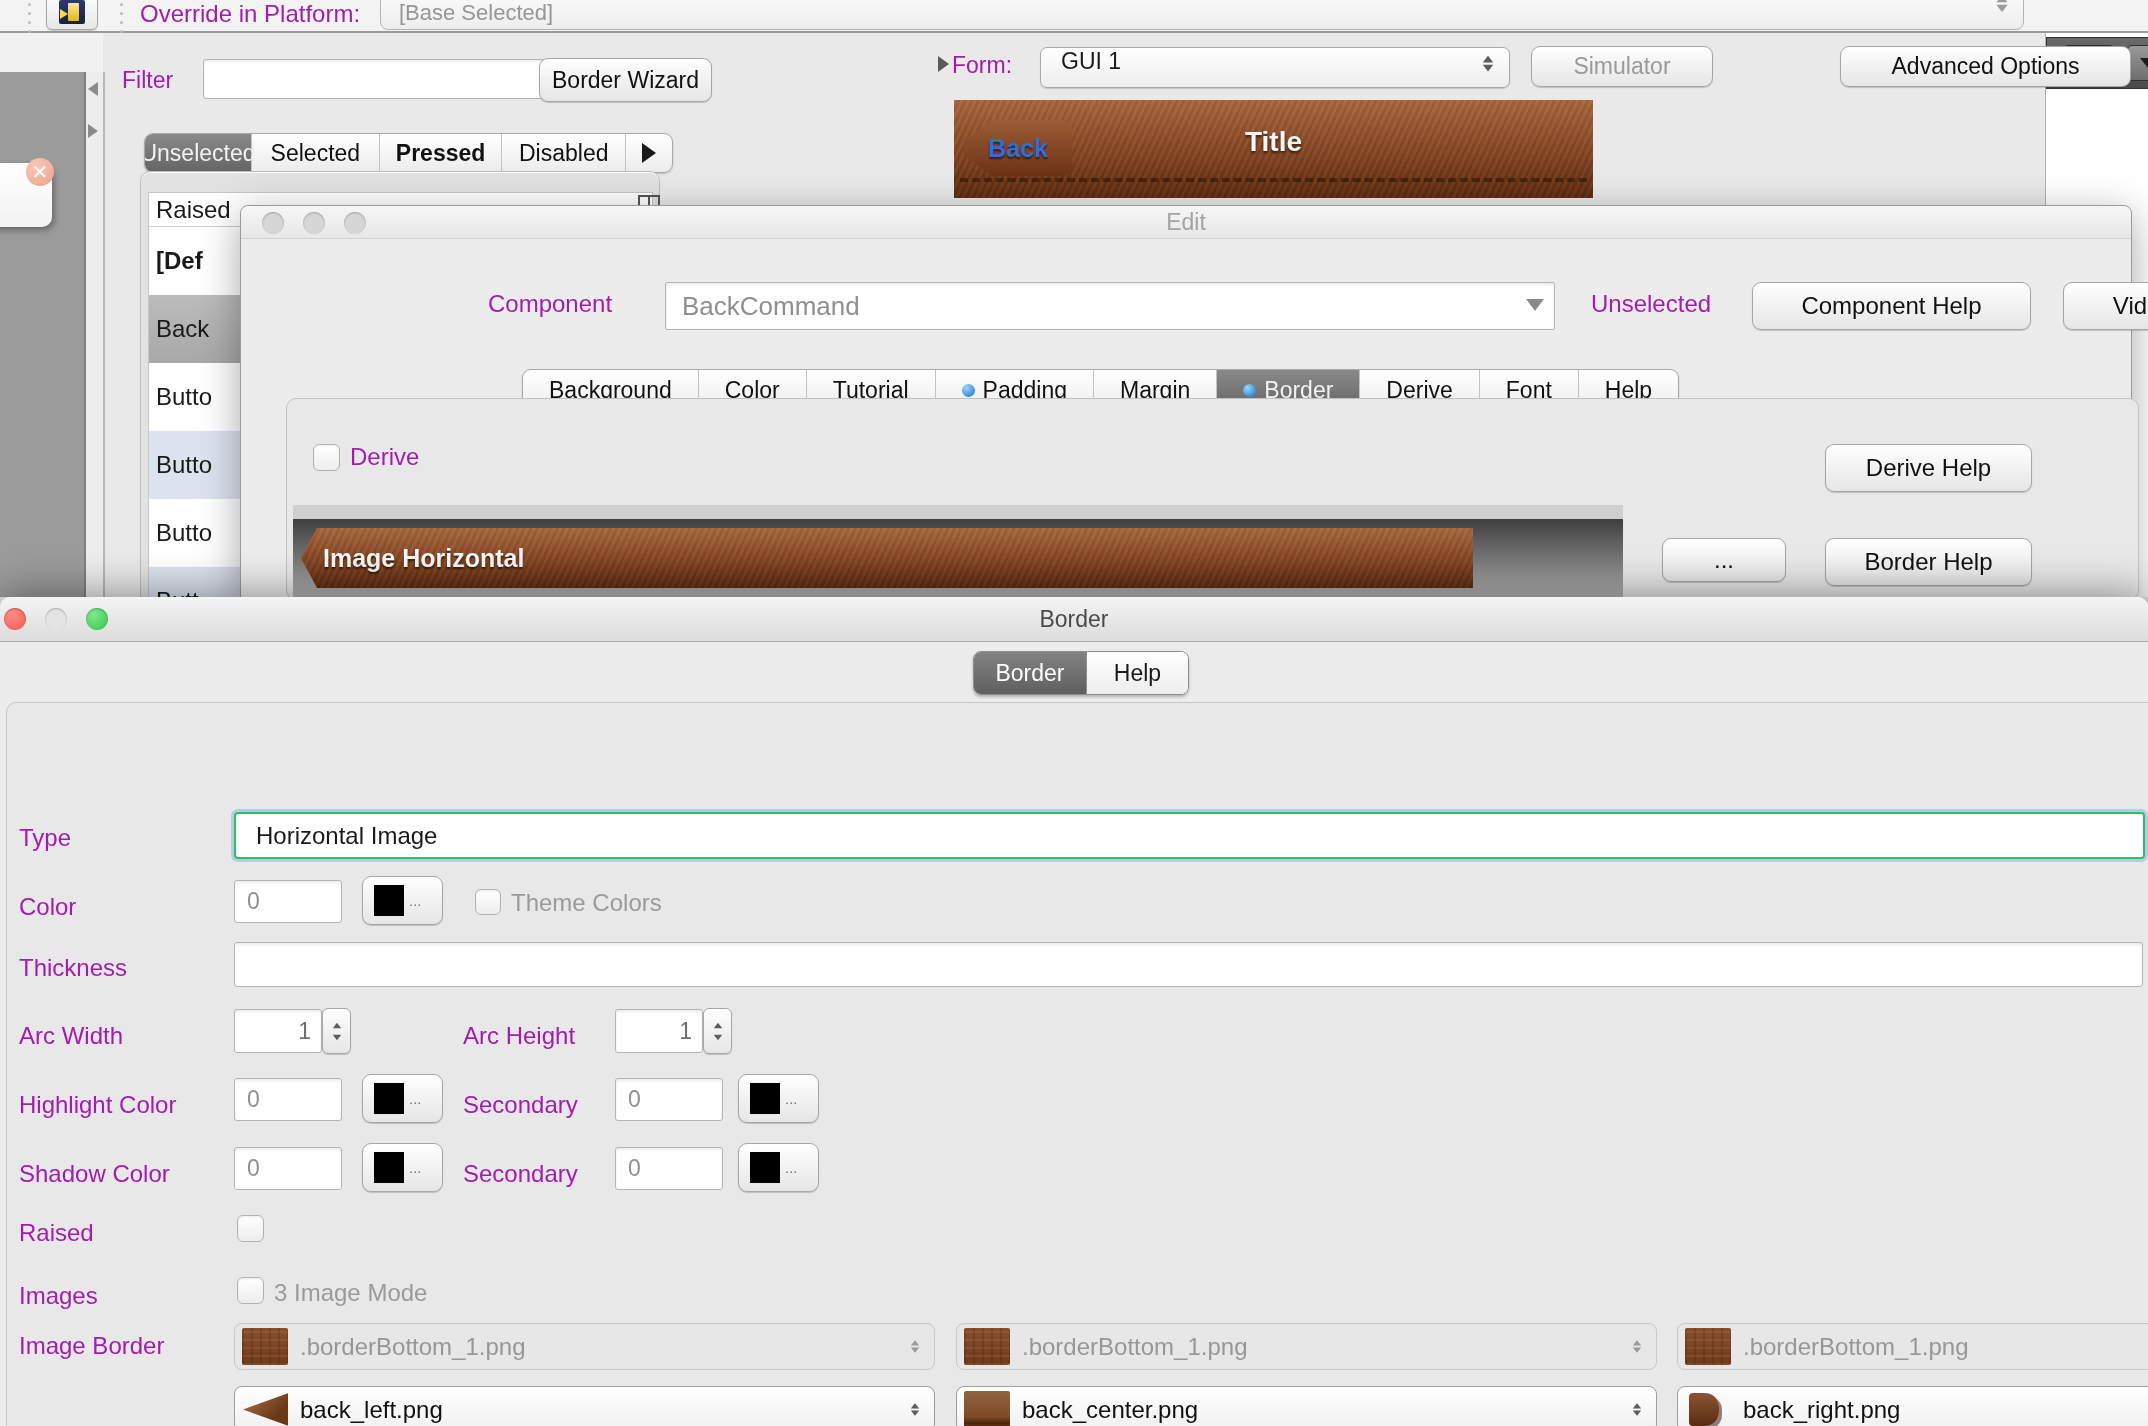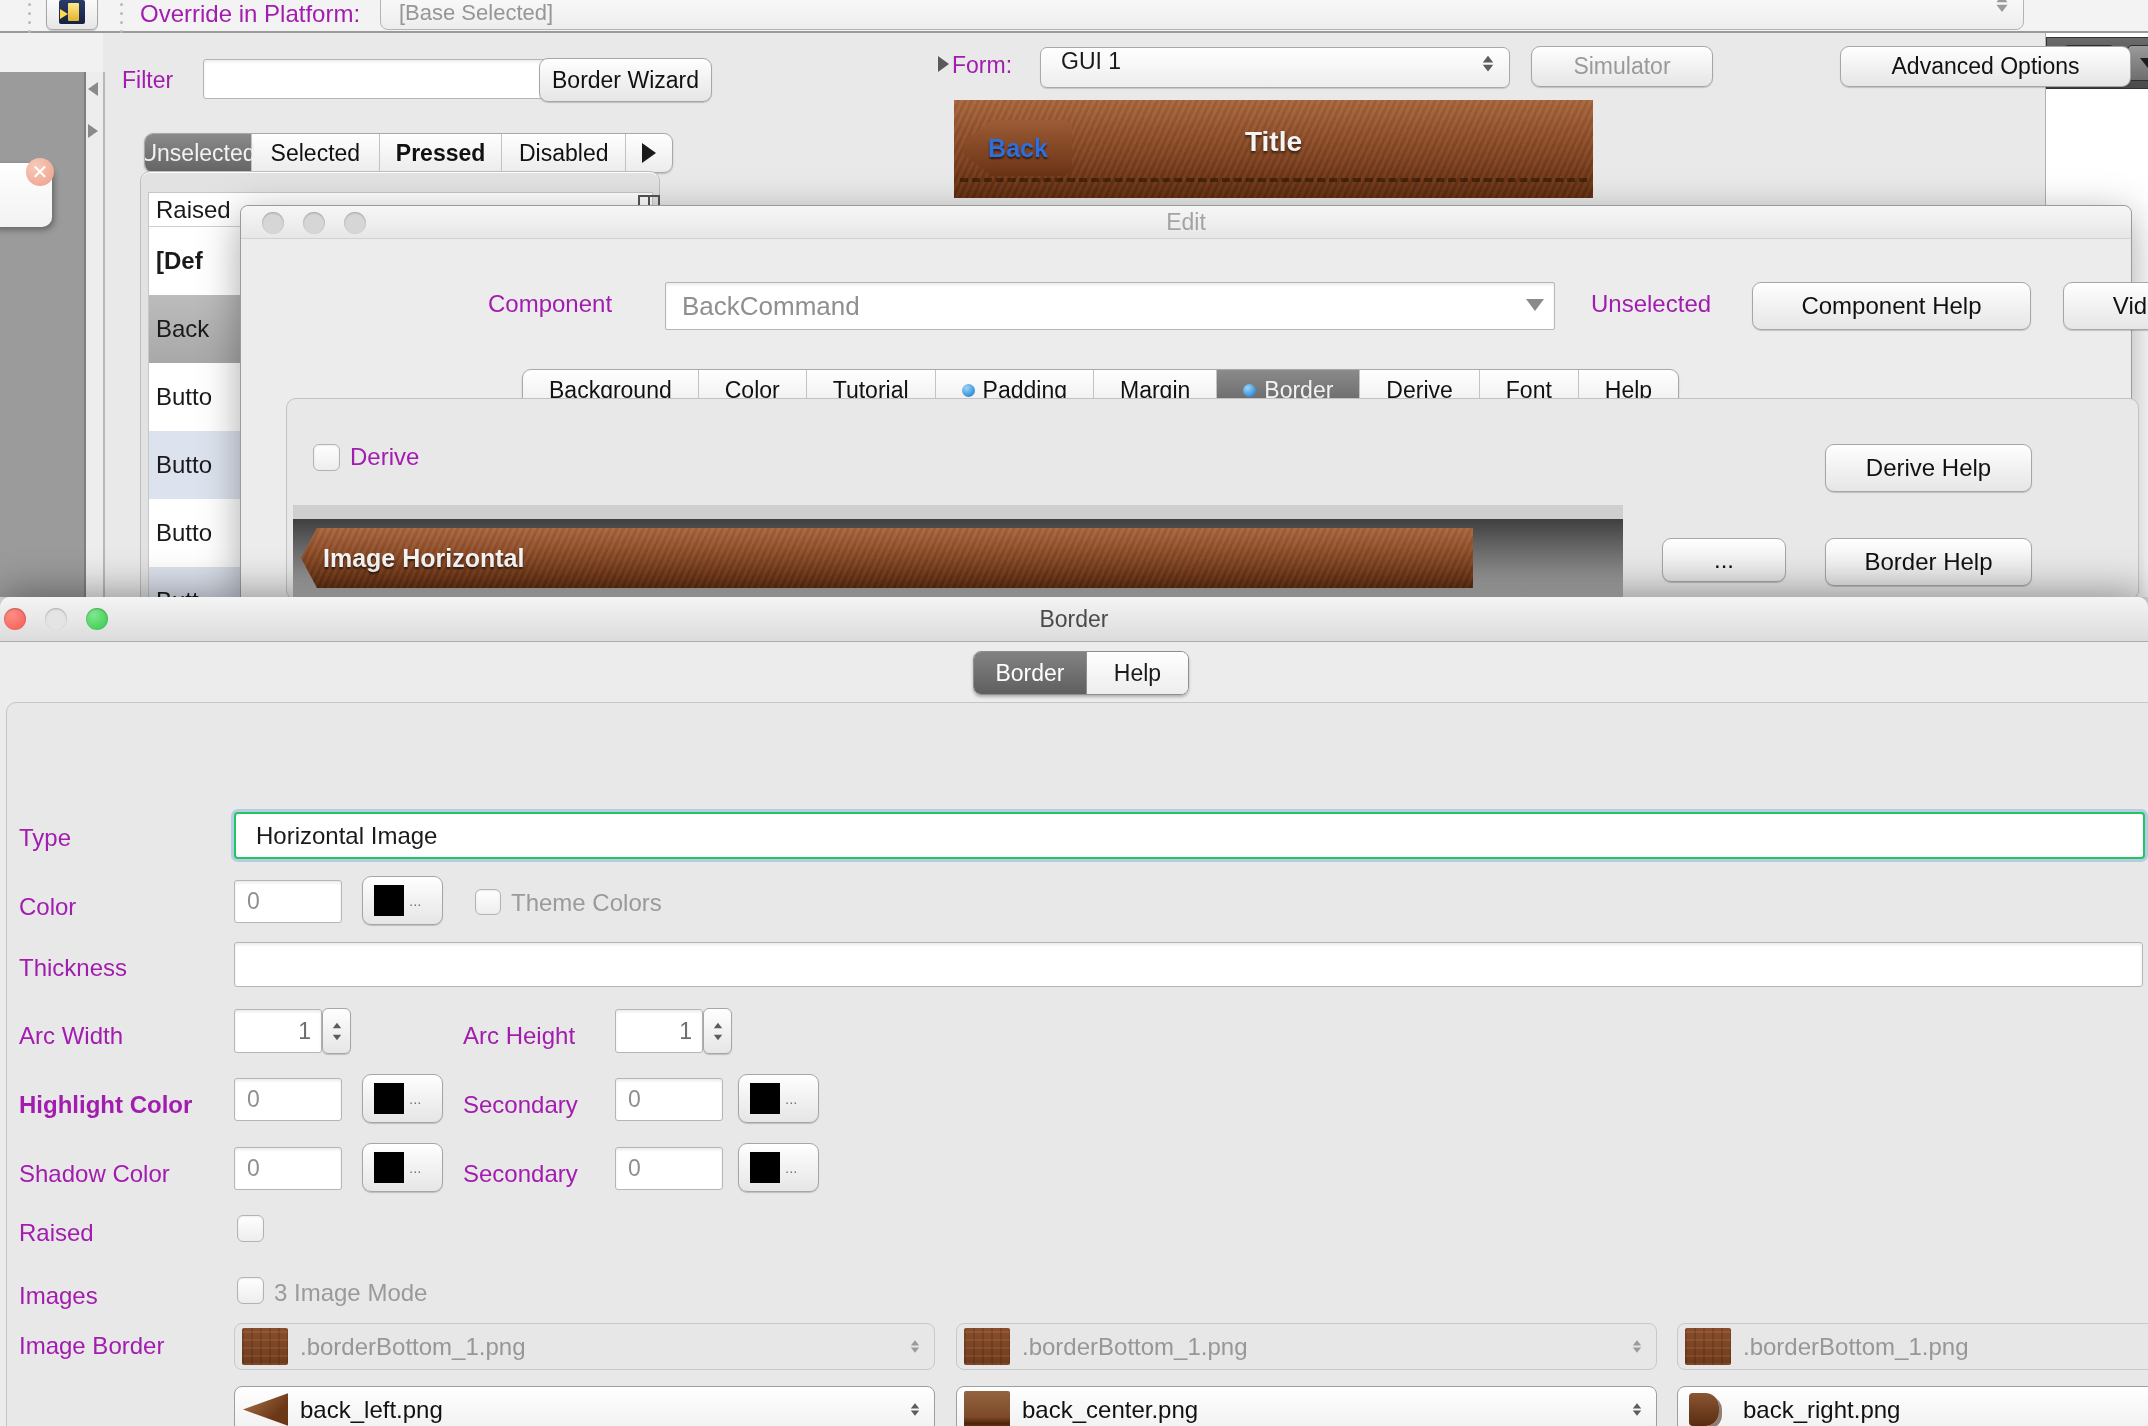--- a/index.html
+++ b/index.html
@@ -343,21 +343,21 @@
         </div>
       <div class="abs lbl" style="left:456px;top:318px;height:30px;font-size:24px;">Arc Height</div>
       <div class="abs tf" style="left:608px;top:306px;width:86px;height:42px;justify-content:flex-end;">
         <span style="margin-right:10px;color:#6e6e6e;">1</span>
         </div>
       <div class="abs btn updown" style="left:696px;top:305px;width:27px;height:44px;border-radius:6px;">
         <i class="up" style="transform:scale(.6);"></i>
           <i class="dn" style="transform:scale(.6);"></i>
         </div>
 
-      <div class="abs lbl" style="left:12px;top:387px;height:30px;font-size:24px;font-weight:bold;">Highlight Color</div>
+      <div class="abs lbl" style="left:12px;top:387px;height:30px;font-size:24px;">Highlight Color</div>
       <div class="abs tf" style="left:227px;top:375px;width:106px;height:41px;">
         <span class="ph" style="margin-left:12px;">0</span>
         </div>
       <div class="abs btn" style="left:355px;top:371px;width:79px;height:47px;justify-content:flex-start;">
         <span style="width:30px;height:31px;background:#000;margin-left:11px;"></span>
         <span style="font-size:15px;color:#777;margin-left:5px;">...</span>
         </div>
       <div class="abs lbl" style="left:456px;top:387px;height:30px;font-size:24px;">Secondary</div>
       <div class="abs tf" style="left:608px;top:375px;width:106px;height:41px;">
         <span class="ph" style="margin-left:12px;">0</span>

